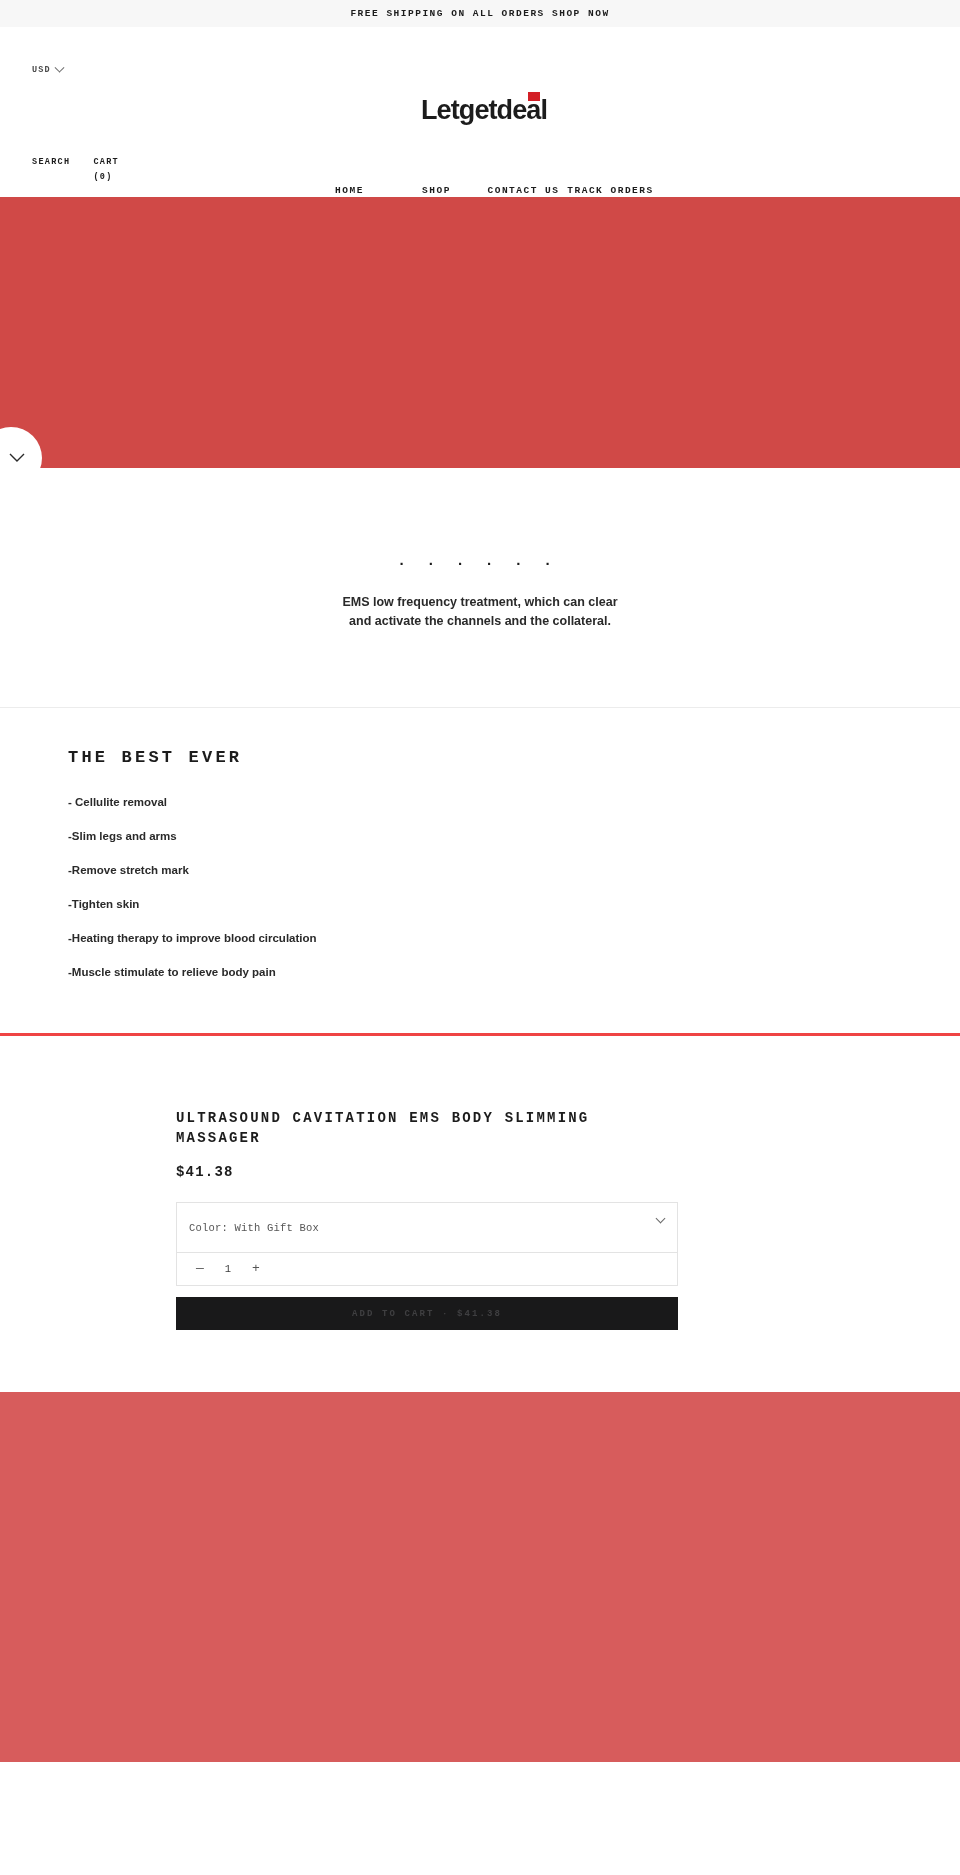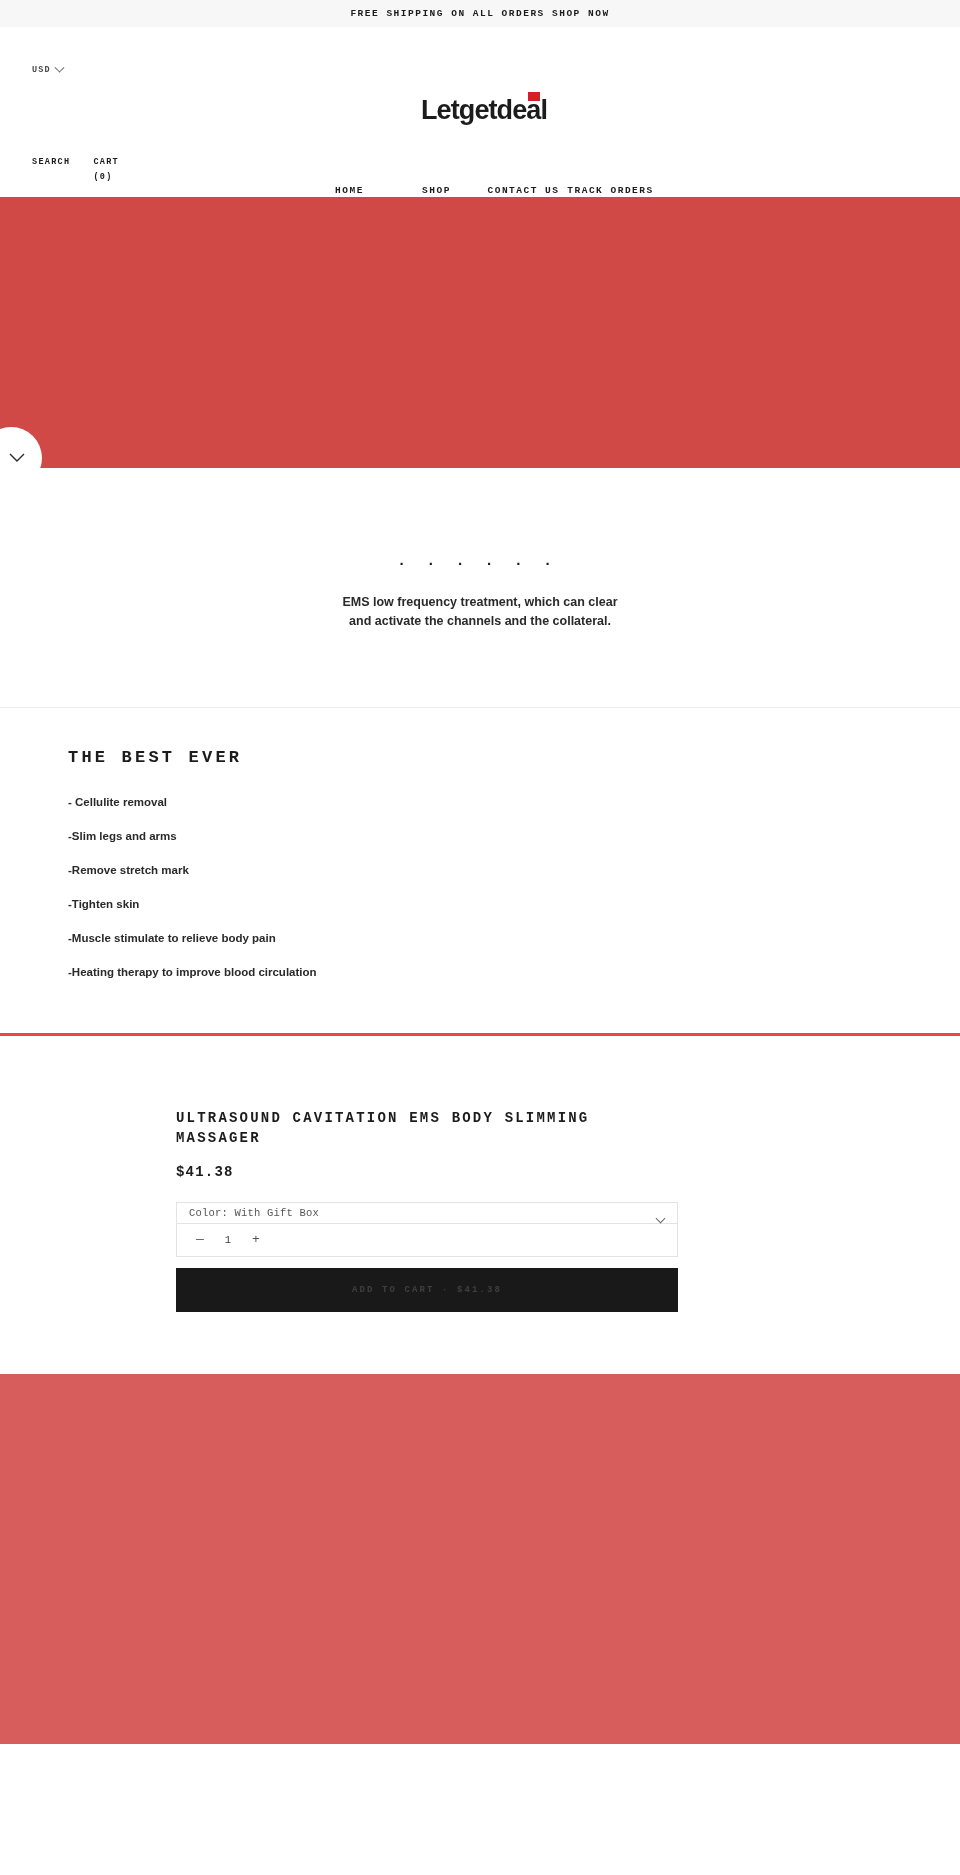--- a/index.html
+++ b/index.html
@@ -225,21 +225,21 @@
   .product-price {
     font-family: "Liberation Mono", monospace;
     font-size: 14px;
     font-weight: 700;
     letter-spacing: 1.2px;
     color: #1c1c1c;
     margin-bottom: 22px;
   }
   .variant-select {
     position: relative;
-    height: 22px;
+    height: 51px;
     border: 1px solid #e3e3e3;
     display: flex;
     align-items: center;
     padding: 0 12px;
     cursor: pointer;
     background: #fff;
   }
   .variant-select .val {
     font-family: "Liberation Mono", monospace;
     font-size: 10.5px;
@@ -276,21 +276,21 @@
   }
   .qty-val {
     width: 26px;
     text-align: center;
     font-family: "Liberation Mono", monospace;
     font-size: 10.5px;
     color: #3a3a3a;
   }
   .atc-btn {
     margin-top: 11px;
-    height: 44px;
+    height: 33px;
     width: 100%;
     background: #19191a;
     border: none;
     display: flex;
     align-items: center;
     justify-content: center;
     cursor: pointer;
   }
   .atc-label {
     font-family: "Liberation Mono", monospace;
@@ -377,22 +377,22 @@
   <div class="dots-row">· · · · · ·</div>
   <p class="feature-copy">EMS low frequency treatment, which can clear and activate the channels and the collateral.</p>
 </section>
 
 <section class="best-section">
   <h2 class="best-title">THE BEST EVER</h2>
   <div class="best-item">- Cellulite removal</div>
   <div class="best-item">-Slim legs and arms</div>
   <div class="best-item">-Remove stretch mark</div>
   <div class="best-item">-Tighten skin</div>
+  <div class="best-item">-Heating therapy to improve blood circulation</div>
   <div class="best-item">-Muscle stimulate to relieve body pain</div>
-  <div class="best-item">-Heating therapy to improve blood circulation</div>
 </section>
 
 <section class="product-section">
   <div class="product-inner">
 
     <h1 class="product-title">ULTRASOUND CAVITATION EMS BODY SLIMMING MASSAGER</h1>
     <div class="product-price">$41.38</div>
 
     <div class="variant-select">
       <span class="val">Color: With Gift Box</span>

